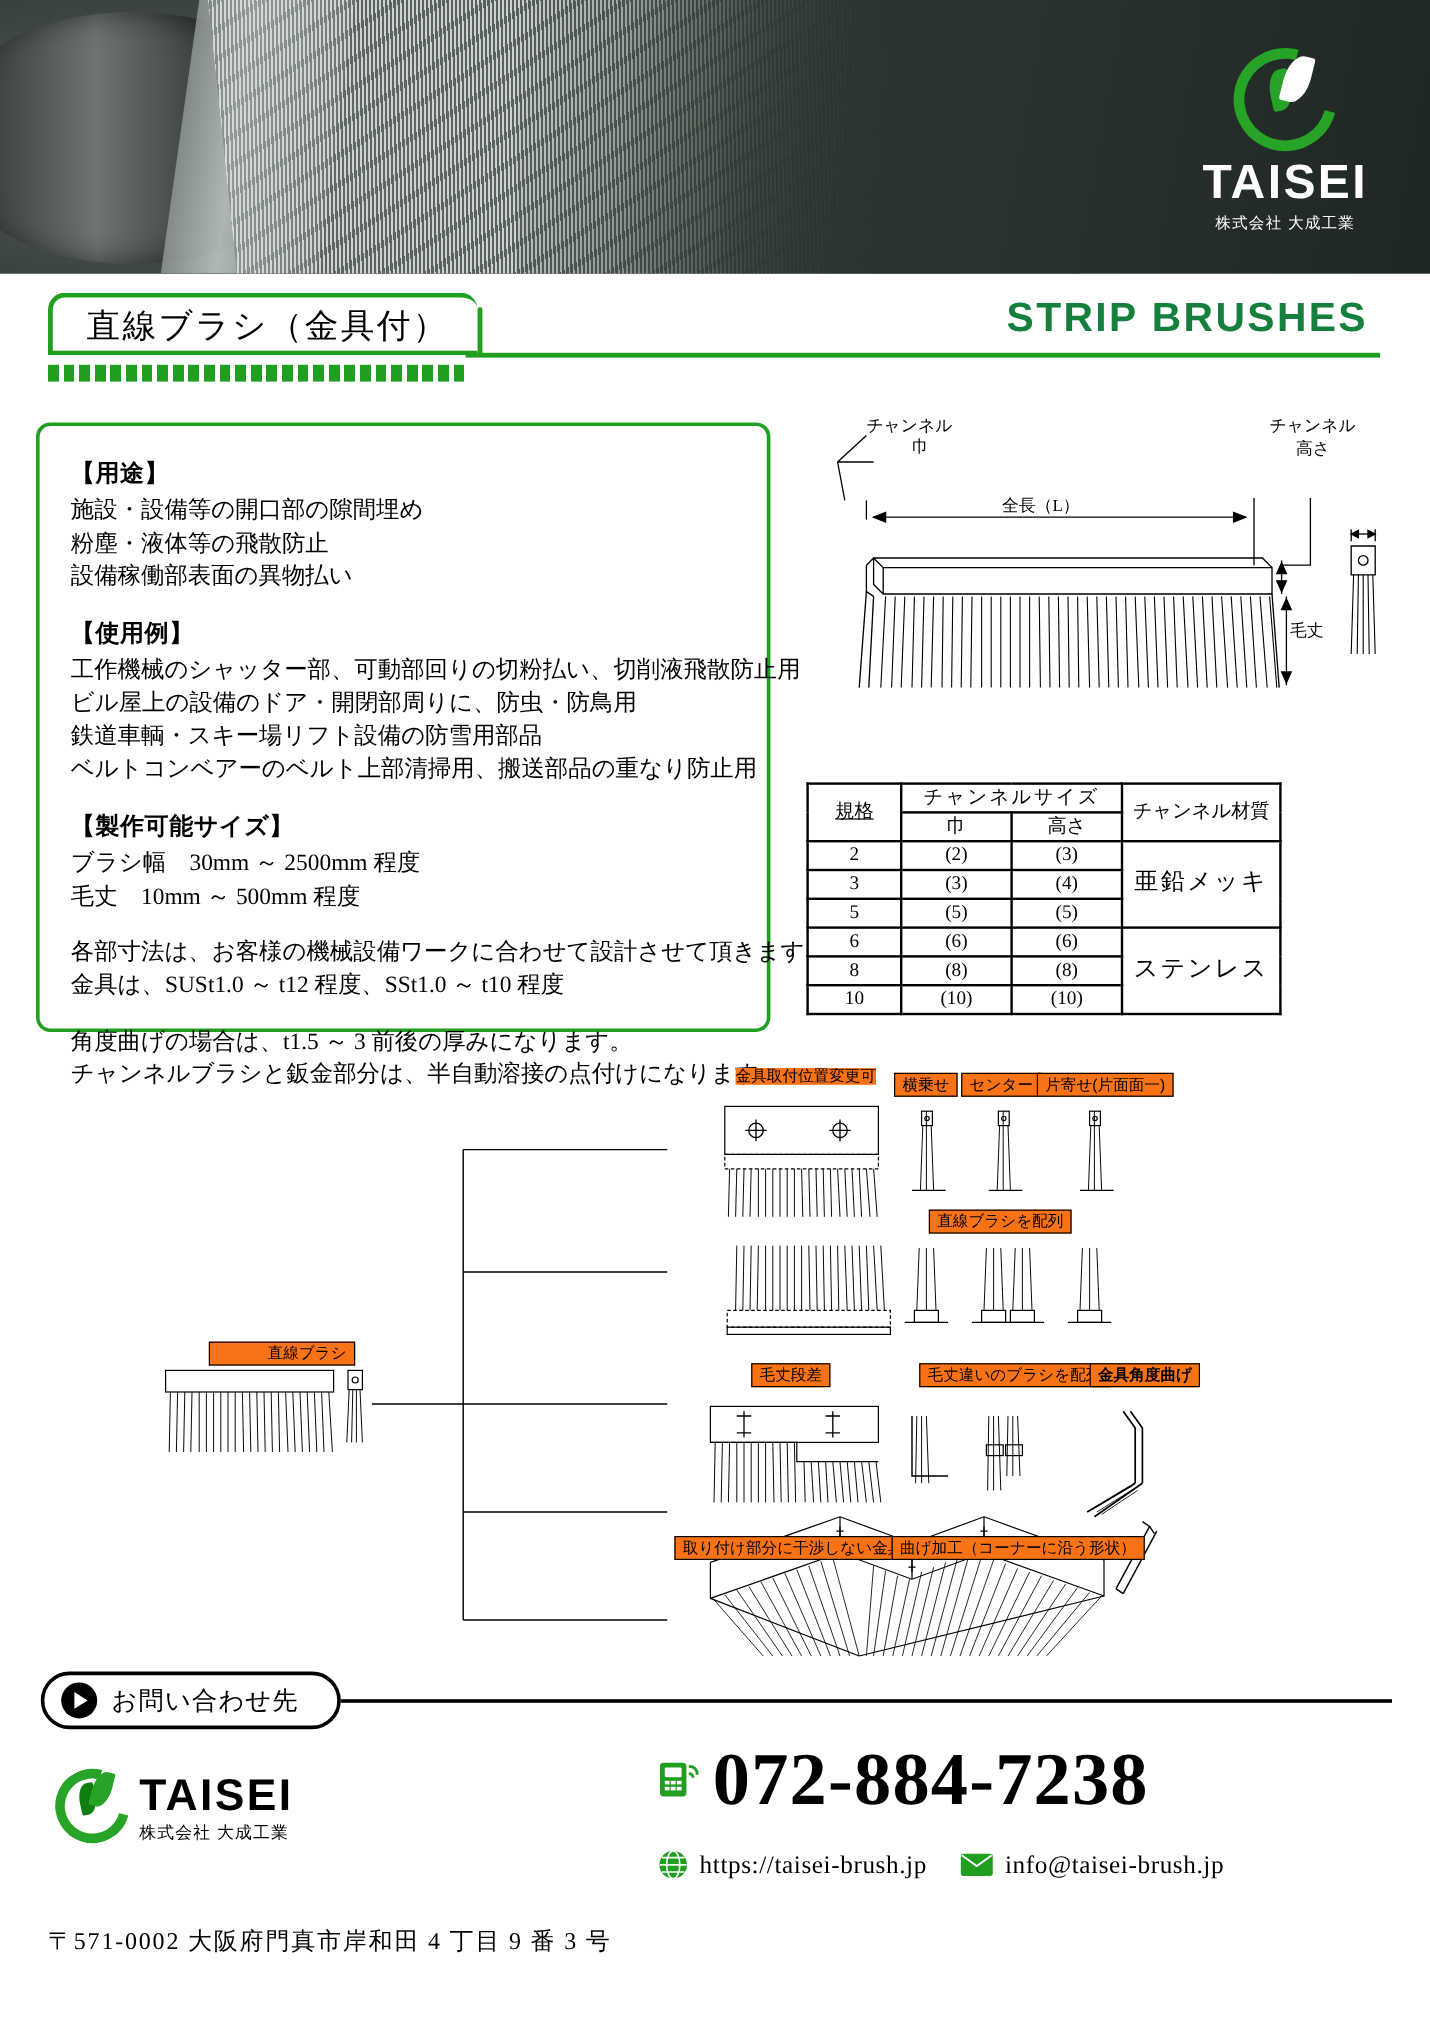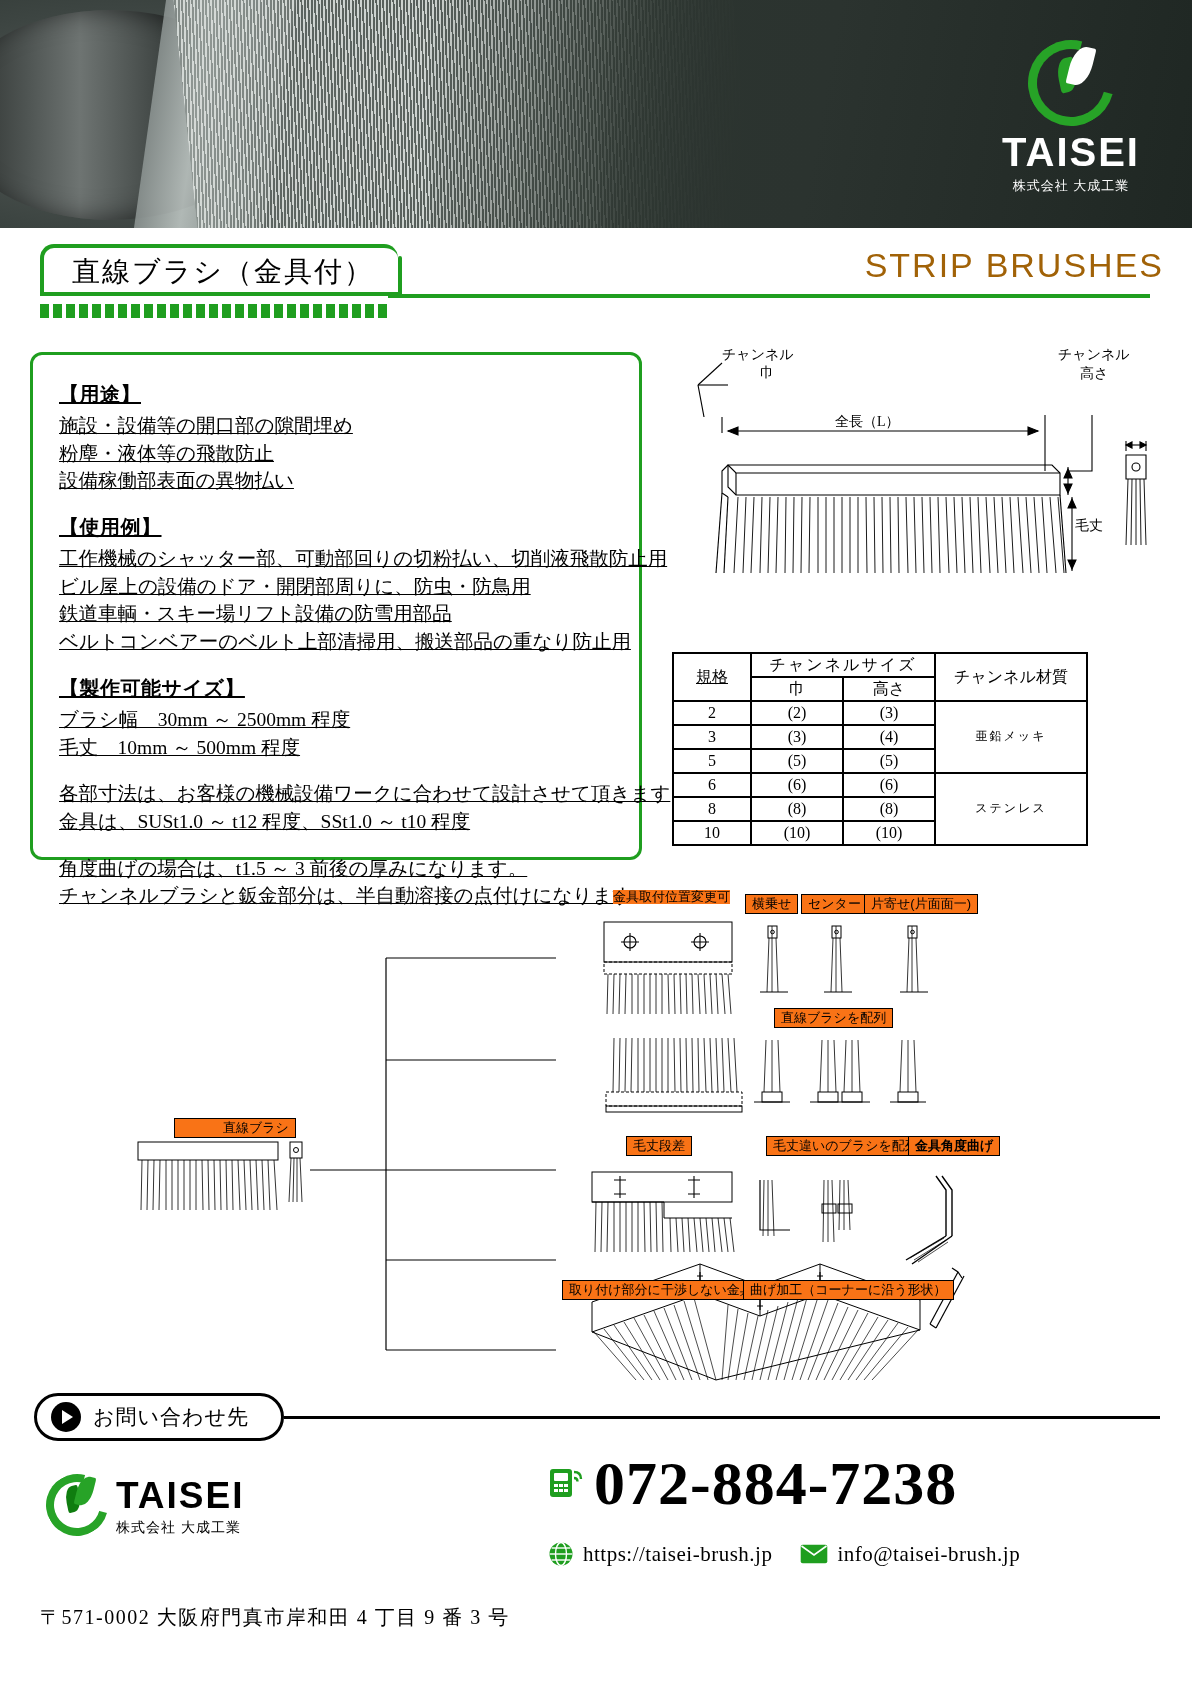--- a/index.html
+++ b/index.html
@@ -141,37 +141,36 @@
     width: 762px; height: 4px;
     background: #1f9e1f;
   }
   .title-dots {
     position: absolute; left: 40px; top: 76px;
     width: 348px; height: 14px;
     background: repeating-linear-gradient(90deg,
       #1f9e1f 0px, #1f9e1f 9px, #ffffff 9px, #ffffff 13px);
   }
   .title-en {
-    position: absolute; right: 28px; top: 18px;
+    position: absolute; right: 52px; top: 18px;
     font-family: "Liberation Sans", sans-serif;
-    font-weight: normal;
+    font-weight: bold;
     font-size: 34px;
     letter-spacing: 2px;
-    color: #a16207;
+    color: #15803d;
   }
 
   
   .panel {
     position: absolute; left: 30px; top: 352px;
     width: 612px; height: 508px;
     border: 3px solid #1f9e1f;
     border-radius: 12px;
     padding: 26px 26px 10px 26px;
     background: #fff;
-    text-decoration: underline;
   }
   .panel h3 {
     margin: 0 0 4px 0;
     font-size: 20px;
     font-weight: bold;
     letter-spacing: .5px;
   }
   .panel p {
     margin: 0;
     font-size: 19.5px;
@@ -199,25 +198,26 @@
   }
   table.spec th, table.spec td {
     border: 1px solid #000;
     text-align: center;
     padding: 1px 6px;
     font-weight: normal;
     line-height: 1.25;
   }
   table.spec .outer { border: 2px solid #000; }
   table.spec td.mat {
-    width: 152px;
-    font-size: 12px;
+    width: 132px;
+    font-size: 20px;
     letter-spacing: 2px;
     line-height: 2.6;
     border: 2px solid #000;
+    font-family: Liberation Mono, monospace;
   }
   table.spec th.kikaku { width: 78px; text-decoration: underline; }
   table.spec th.sizehdr { letter-spacing: 2px; margin-top: 26px; }
   table.spec td.num { width: 92px; }
 
   
   .diagram-area {
     position: absolute; left: 0; top: 880px;
     width: 1192px; height: 510px;
   }

